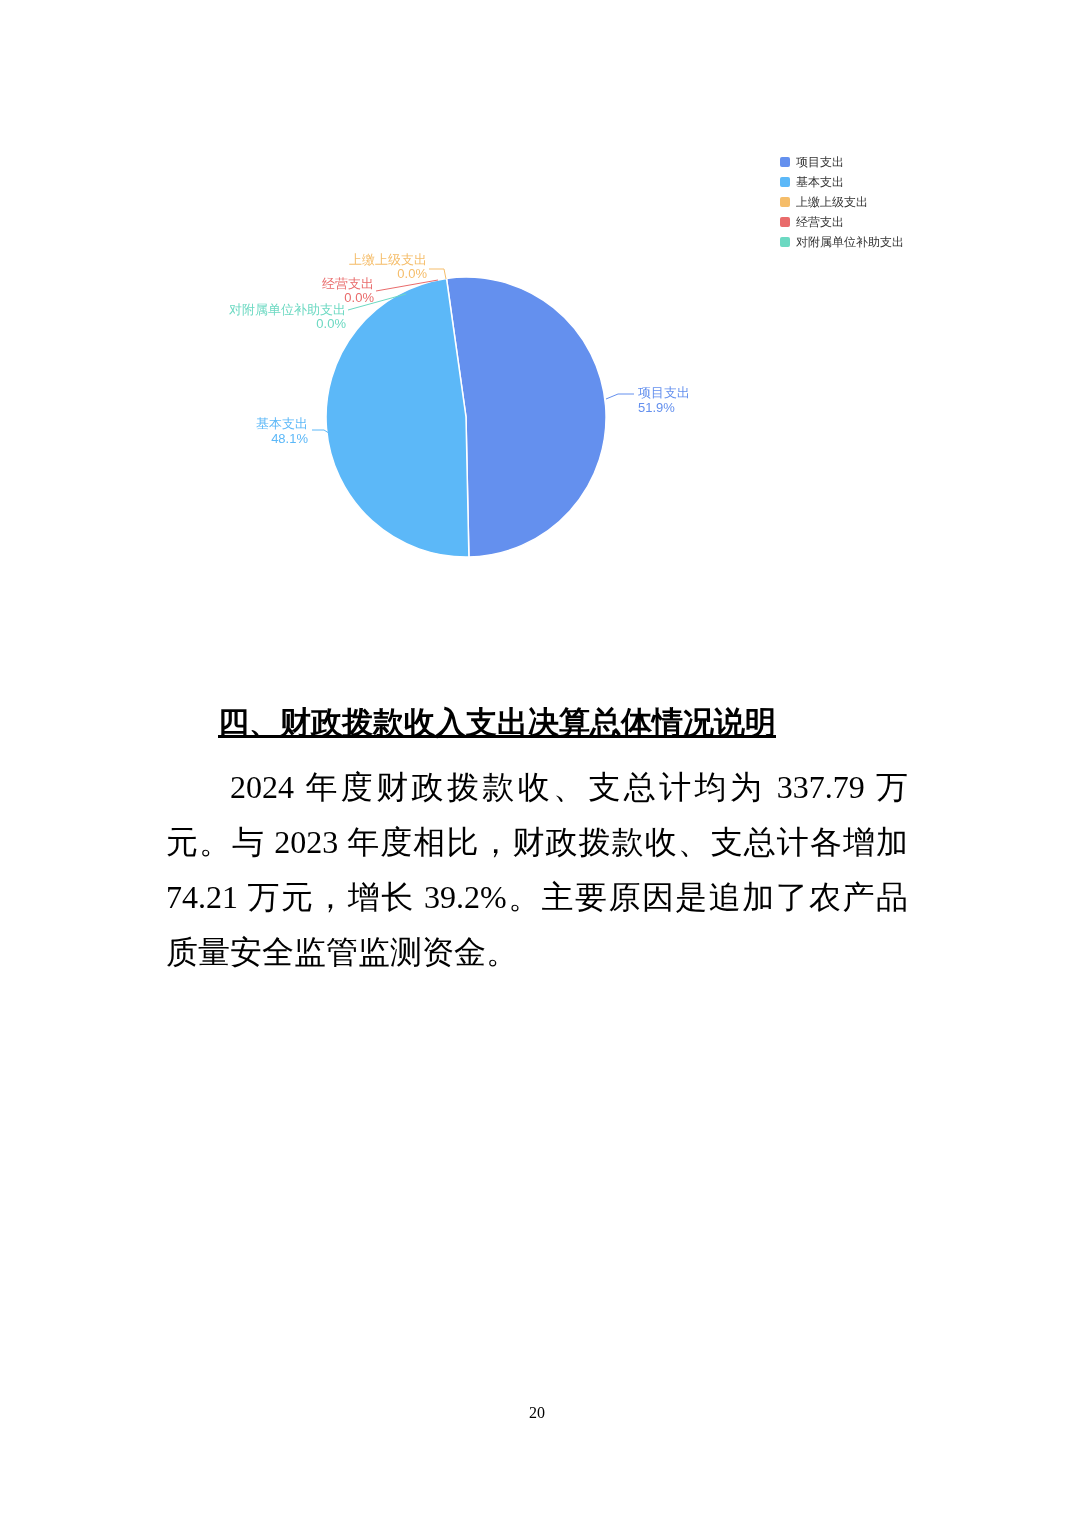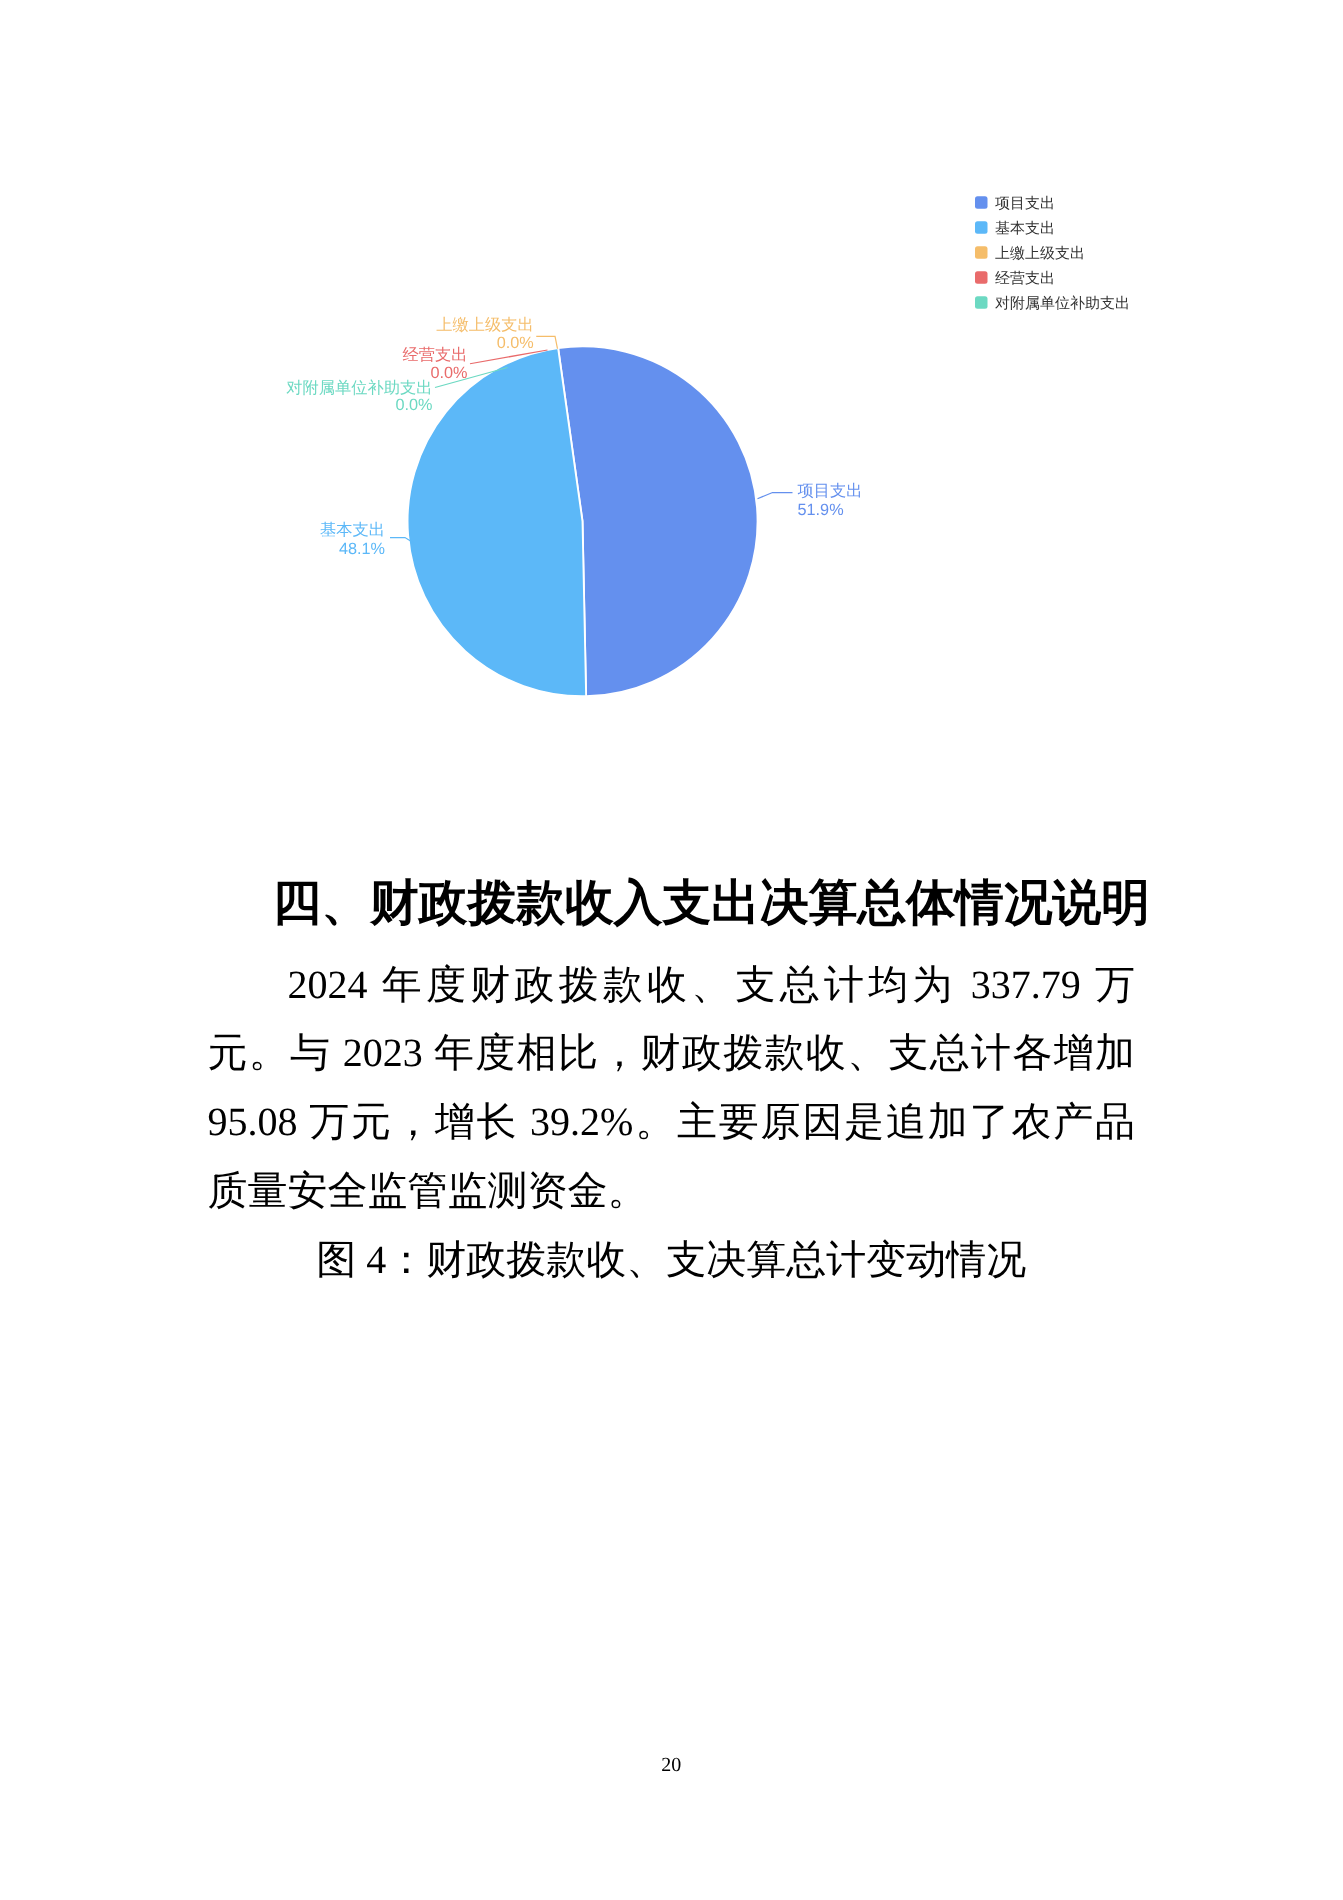--- a/index.html
+++ b/index.html
@@ -19,22 +19,22 @@
     display:flex;flex-direction:column;gap:0;
     font-family:"Liberation Sans", sans-serif;
   }
   .legend-item{display:flex;align-items:center;height:20px;gap:6px;}
   .legend-swatch{width:10px;height:10px;border-radius:2px;flex:0 0 auto;}
   .legend-label{font-size:12px;color:#333;white-space:nowrap;}
   
   .textblock{position:absolute;left:166px;top:700px;width:742px;color:#000;}
   .doc-heading{
     font-family:"Liberation Sans", sans-serif;
-    font-weight:700;font-size:39px;line-height:46px;
-    padding-left:52px;margin:0 0 14px 0;white-space:nowrap;
+    font-weight:700;font-size:31px;line-height:46px;
+    padding-left:52px;margin:0 0 14px 0;white-space:nowrap;text-decoration:underline;
   }
   .doc-para{
     font-size:32px;line-height:55px;
     text-align:justify;text-justify:inter-ideograph;
     text-indent:64px;margin:0;
   }
   .doc-caption{
     font-size:32px;line-height:55px;
     text-align:center;text-indent:0;margin:0;
   }
@@ -101,19 +101,18 @@
       <span class="legend-label">经营支出</span>
     </div>
     <div class="legend-item">
       <span class="legend-swatch" style="background-color: rgb(108, 217, 194);"></span>
       <span class="legend-label">对附属单位补助支出</span>
     </div>
   </div>
 
   <div class="textblock">
     <h2 class="doc-heading">四、财政拨款收入支出决算总体情况说明</h2>
-    <p class="doc-para">2024 年度财政拨款收、支总计均为 337.79 万元。与 2023 年度相比，财政拨款收、支总计各增加 95.08 万元，增长 39.2%。主要原因是追加了农产品质量安全监管监测资金。</p>
-    <p class="doc-caption">图 4：财政拨款收、支决算总计变动情况</p>
+    <p class="doc-para">2024 年度财政拨款收、支总计均为 337.79 万元。与 2023 年度相比，财政拨款收、支总计各增加 74.21 万元，增长 39.2%。主要原因是追加了农产品质量安全监管监测资金。</p>
   </div>
 
   <div class="page-number">20</div>
 
 </div>
 
 </body></html>

